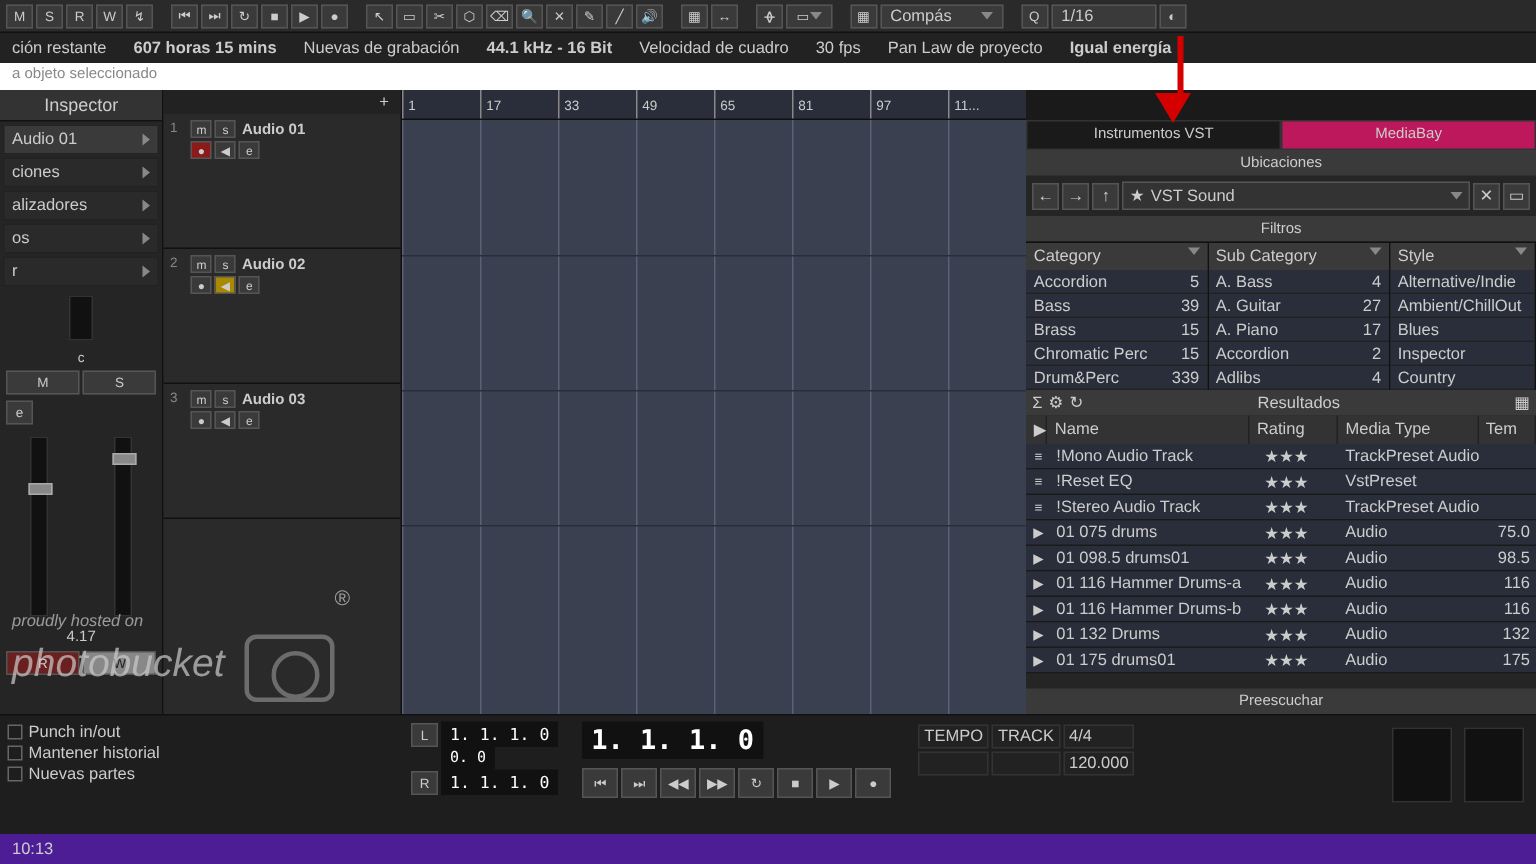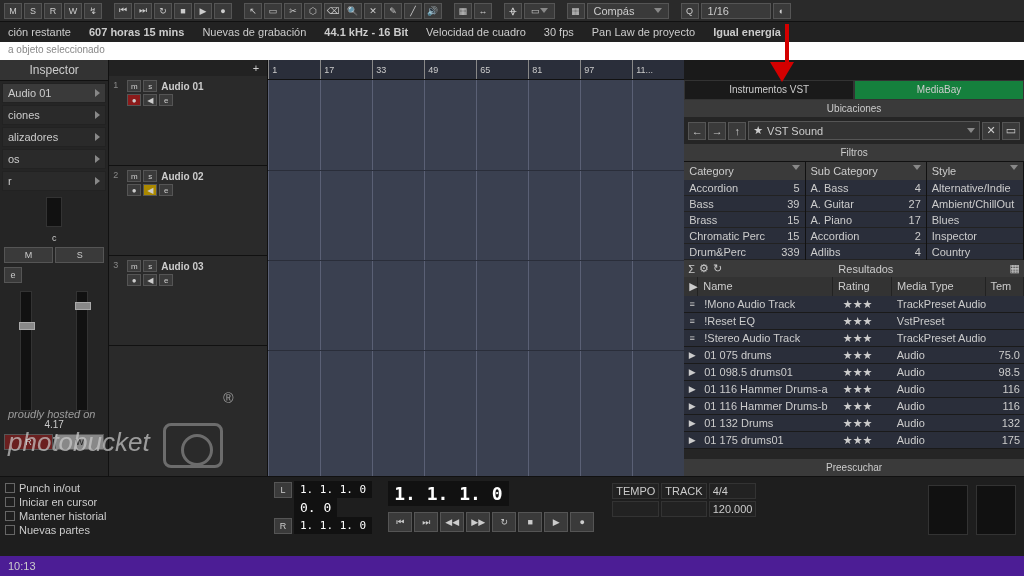--- a/index.html
+++ b/index.html
@@ -36,21 +36,21 @@
 .spk.ylw { background:#aa8800 !important; }
 .arranger { flex:1; background:#3a4050; position:relative; }
 .ruler { height:20px; background:#2a2e3a; border-bottom:1px solid #111; display:flex; }
 .ruler-tick { width:52px; border-left:1px solid #888; padding-left:3px; font-size:9px; color:#ccc; line-height:20px; }
 .grid { position:absolute; top:20px; bottom:0; left:0; right:0; }
 .gline { position:absolute; top:0; bottom:0; width:1px; background:#5a6075; }
 .hline { position:absolute; left:0; right:0; height:1px; background:#2a2e3a; }
 .right { width:342px; background:#252525; display:flex; flex-direction:column;margin-top:20px; }
 .tabs { display:flex; height:20px; }
 .tab { flex:1; text-align:center; padding:3px; background:#1a1a1a; border:1px solid #333; cursor:pointer; font-size:10px; }
-.tab.active { background:#15803d; }
+.tab.active { background:#be185d; }
 .panel-hdr { background:#3a3a3a; text-align:center; padding:3px; font-size:10px; }
 .loc-bar { display:flex; gap:2px; padding:4px; align-items:center; }
 .nav-btn { width:18px; height:18px; background:#3a3a3a; border:1px solid #555; display:inline-flex; align-items:center; justify-content:center; cursor:pointer; font-size:11px; }
 .search-fld { flex:1; background:#333; border:1px solid #555; padding:2px 4px; display:flex; align-items:center; gap:4px; }
 .filters { display:flex; border-top:1px solid #111; }
 .fcol { flex:1; border-right:1px solid #111; }
 .fcol-hdr { background:#3a3a3a; padding:3px 5px; font-size:10px; display:flex; justify-content:space-between; cursor:pointer; }
 .frow { padding:2px 5px; display:flex; justify-content:space-between; font-size:10px; cursor:pointer; background:#2a2e3a; border-bottom:1px solid #222; height:16px; align-items:center; }
 .results-hdr { background:#3a3a3a; display:flex; padding:2px 4px; align-items:center; gap:4px; font-size:10px; }
 .results-hdr .ctr { flex:1; text-align:center; }
@@ -452,39 +452,35 @@
 </div>
 
 <div class="transport">
   <div class="trans-left">
     <div class="trans-opt">
         <span class="chk"></span>
         <span>Punch in/out</span>
       </div>
     <div class="trans-opt">
         <span class="chk"></span>
-        <span>Iniciar en cursor</span>
-      </div>
-    <div class="trans-opt">
-        <span class="chk"></span>
         <span>Mantener historial</span>
       </div>
     <div class="trans-opt">
         <span class="chk"></span>
         <span>Nuevas partes</span>
       </div>
   </div>
   <div style="padding:4px;">
     <div style="display:flex;gap:2px;align-items:center;">
         <span class="tbtn">L</span>
         <span class="time-blk">1.  1.  1.   0</span>
       </div>
     <div style="display:flex;gap:2px;align-items:center;">
         <span style="width:18px"></span>
-        <span class="time-blk" style="font-size:13px">0.   0</span>
+        <span class="time-blk" style="font-size:10px">0.   0</span>
       </div>
     <div style="display:flex;gap:2px;align-items:center;">
         <span class="tbtn">R</span>
         <span class="time-blk">1.  1.  1.   0</span>
       </div>
   </div>
   <div style="padding:4px 12px;">
     <div class="time-blk time-big">1.  1.  1.   0</div>
     <div class="trans-btns" style="margin-top:6px;">
       <span class="tbtn">⏮</span>

